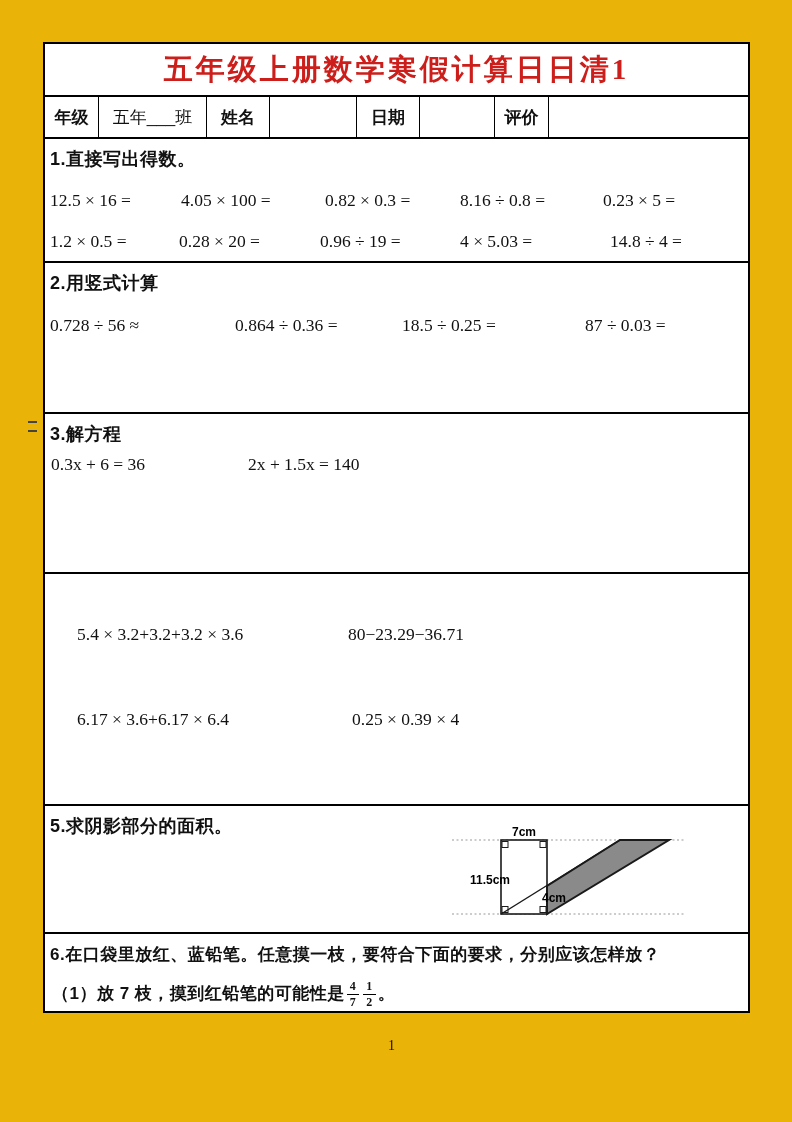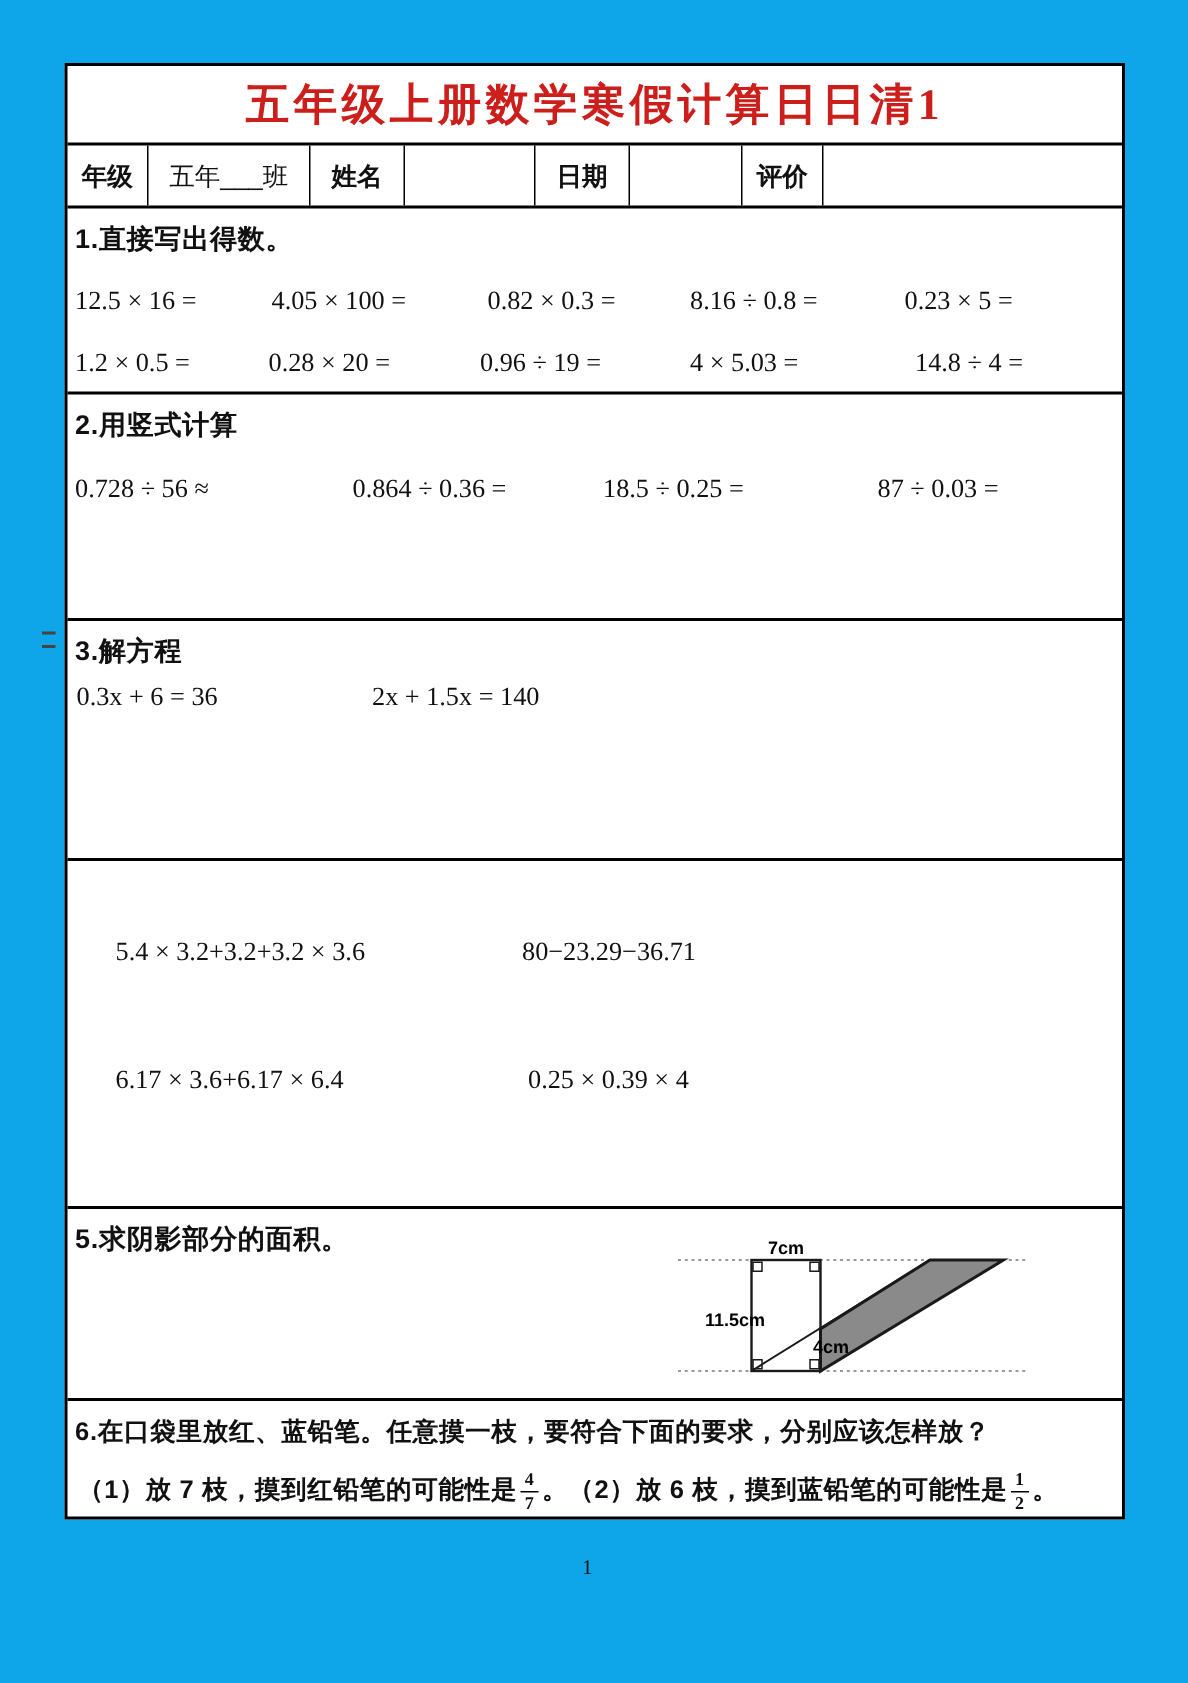--- a/index.html
+++ b/index.html
@@ -1,16 +1,16 @@
 <!DOCTYPE html>
 <html><head>
 <meta charset="utf-8">
 <style>
   html,body{margin:0;padding:0;background:#fff;}
-  .page{position:relative;width:792px;height:1122px;background:#0ea5e9;overflow:hidden;
+  .page{position:relative;width:792px;height:1122px;background:#eab308;overflow:hidden;
         font-family:"Liberation Sans",sans-serif;color:#111;}
   .sheet{position:absolute;left:43px;top:42px;width:707px;height:971px;
          border:2.5px solid #000;box-sizing:border-box;background:#fff;}
   .row,.section{position:absolute;left:0;width:100%;box-sizing:border-box;}
   .title-row{top:0;height:51px;display:flex;align-items:center;justify-content:center;}
   .title-text{font-size:29px;font-weight:bold;color:#cc1e1a;letter-spacing:3px;
               font-family:"Liberation Serif",serif;}
   .header-row{top:51px;height:42px;border-top:2px solid #000;display:flex;}
   .hcell{box-sizing:border-box;border-right:1.8px solid #000;display:flex;
          align-items:center;justify-content:center;font-size:17px;}
@@ -112,20 +112,20 @@
         <rect x="538" y="900.5" width="6" height="6" fill="none" stroke="#1a1a1a" stroke-width="1"></rect>
         <text x="522" y="830" text-anchor="middle" class="fig-label">7cm</text>
         <text x="508" y="878" text-anchor="end" class="fig-label">11.5cm</text>
         <text x="540" y="896" text-anchor="start" class="fig-label">4cm</text>
       </svg>
     </div>
 
     <div class="section s6">
       <div class="cjk-line" style="left:5px;top:9px">6.在口袋里放红、蓝铅笔。任意摸一枝，要符合下面的要求，分别应该怎样放？</div>
       <div class="cjk-line" style="left:7px;top:46px">
-        <span>（1）放 7 枝，摸到红铅笔的可能性是</span><span class="frac"><span class="num">4</span><span class="den">7</span></span><span>。（2）放 6 枝，摸到蓝铅笔的可能性是</span><span class="frac"><span class="num">1</span><span class="den">2</span></span><span>。</span>
+        <span>（1）放 7 枝，摸到红铅笔的可能性是</span><span class="frac"><span class="num">4</span><span class="den">7</span></span><span class="frac"><span class="num">1</span><span class="den">2</span></span><span>。</span>
       </div>
     </div>
 
   </div>
 
   <div class="page-number">1</div>
 </div>
 
 </body></html>

